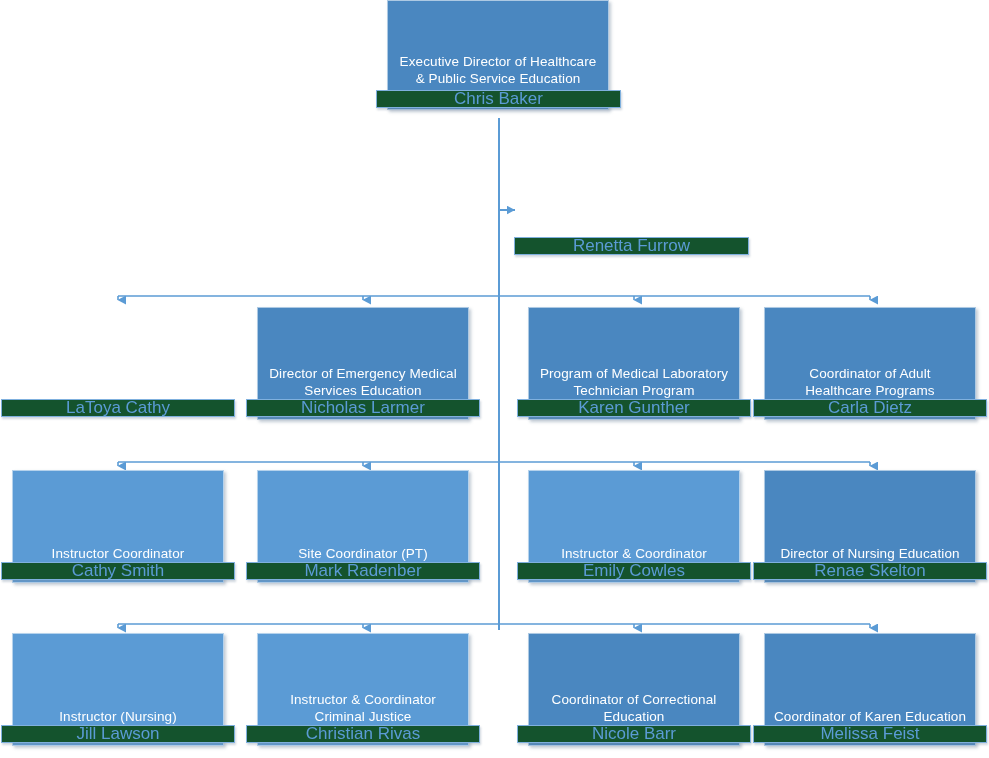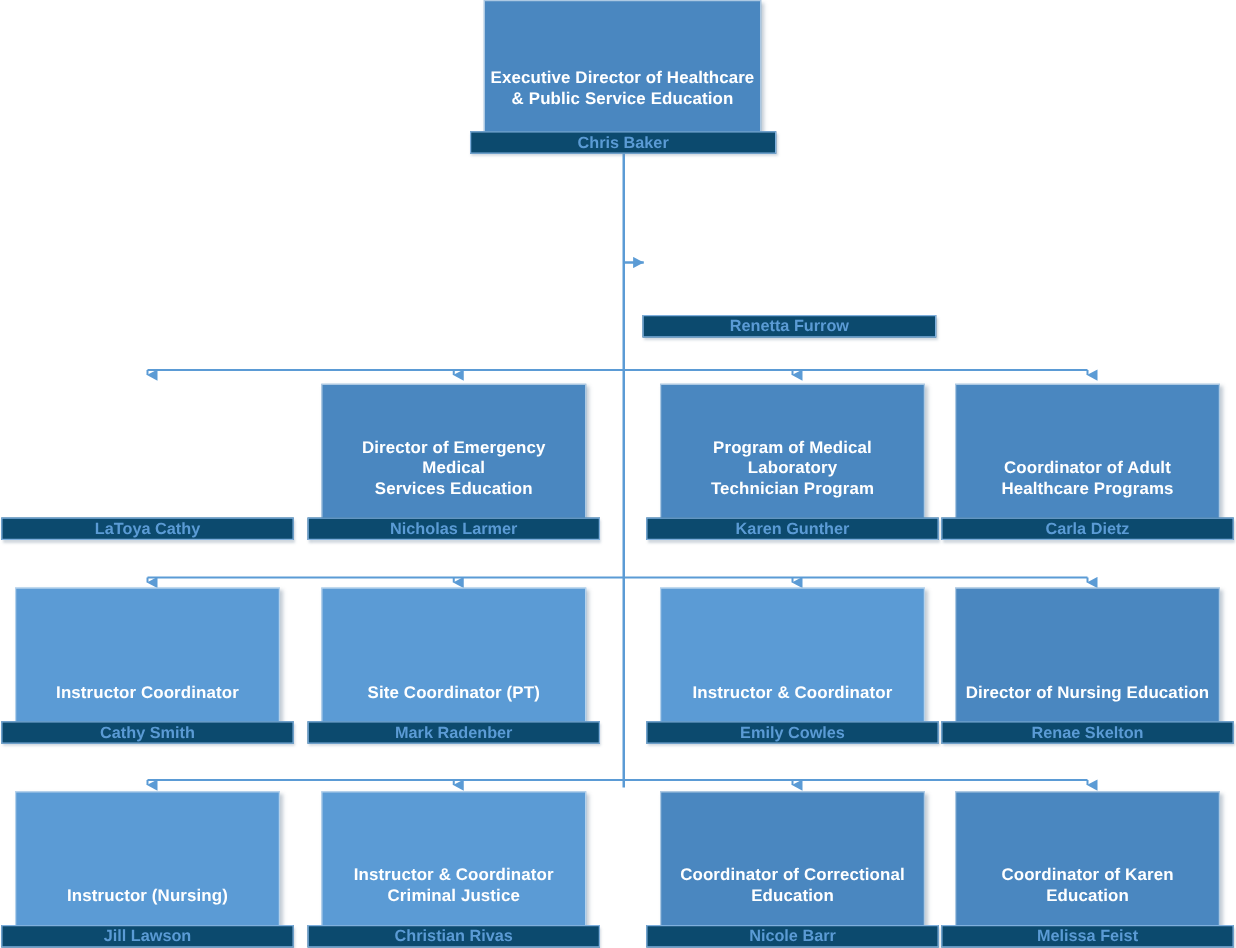--- a/index.html
+++ b/index.html
@@ -12,21 +12,20 @@
     height: 758px;
     font-family: "Liberation Sans", sans-serif;
     overflow: hidden;
   }
 
   #chart-canvas {
     position: relative;
     width: 989px;
     height: 758px;
     background: #ffffff;
-    font-weight: bold;
   }
 
   
   #connectors {
     position: absolute;
     left: 0;
     top: 0;
     width: 989px;
     height: 758px;
     z-index: 1;
@@ -65,31 +64,30 @@
   }
 
   
   .node-name {
     position: absolute;
     left: 0;
     top: 92px;
     width: 234px;
     height: 18px;
     box-sizing: border-box;
-    background: #0c4a6e;
+    background: #14532d;
     border: 1px solid #7fb0de;
     color: #5b9bd5;
-    font-size: 13px;
+    font-size: 17px;
     line-height: 16px;
     text-align: center;
     box-shadow: 1px 2px 2px rgba(120,140,160,0.35);
     z-index: 3;
     white-space: nowrap;
     overflow: hidden;
-    margin-top: 15px;
   }
 
   
   .node.root .node-box {
     left: 11px;
     top: 0;
     width: 222px;
     height: 110px;
     padding-bottom: 22px;
   }

